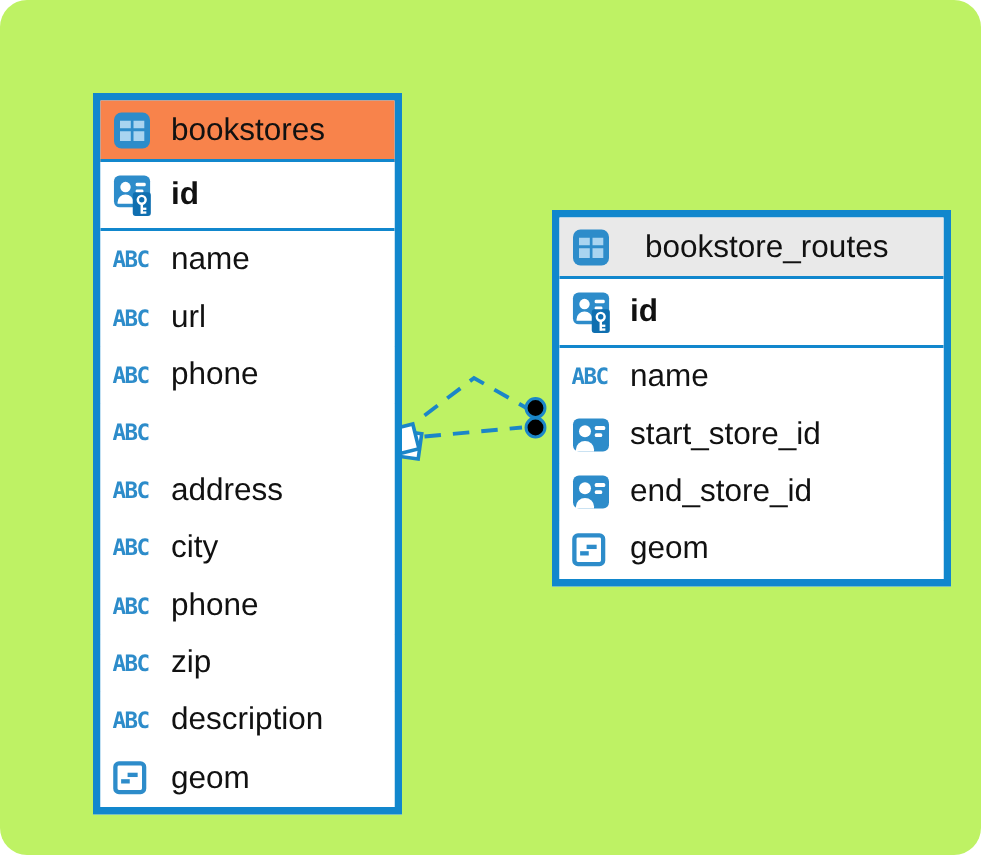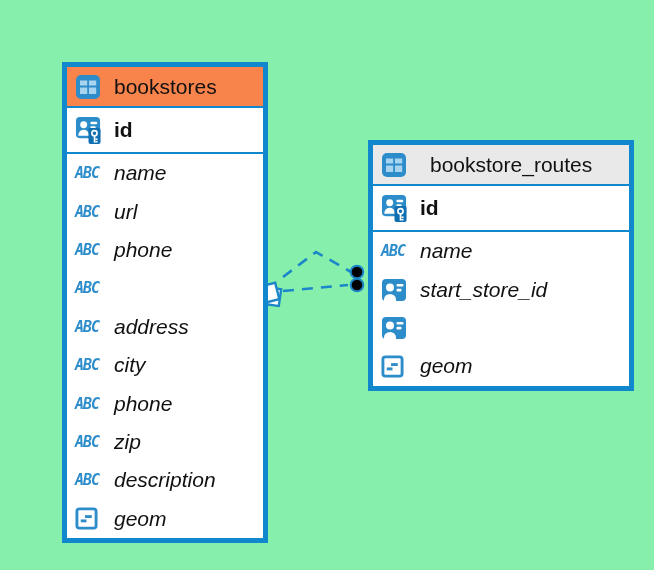--- a/index.html
+++ b/index.html
@@ -5,21 +5,21 @@
   :root{
     --blue:#1187cd;
     --icon-blue:#2d8cca;
     --orange:#f8834b;
     --gray:#e9e9e9;
     --ink:#111;
   }
   html,body{margin:0;padding:0;}
   body{font-family:"Liberation Sans", sans-serif; background:#fff;}
   .canvas{
-    position:relative; width:654px; height:570px; background:#86efac; overflow:hidden;
+    position:relative; width:654px; height:570px; background:#bef264; overflow:hidden;border-radius:18px;
   }
   .entity{
     position:absolute; background:#fff; border:5px solid var(--blue);
     box-sizing:content-box;
   }
   .entity.t1{ left:62px; top:62px; width:196px; }
   .entity.t2{ left:368px; top:140px; width:256px; }
   .t-header{
     height:41px; display:flex; align-items:center; gap:9px; padding:0 8px;
     border-bottom:2px solid var(--blue); box-sizing:border-box;
@@ -29,21 +29,21 @@
   .t-title{
     font-size:21px; color:var(--ink); white-space:nowrap;
   }
   .t-row{
     display:flex; align-items:center; gap:9px; padding:0 8px; box-sizing:border-box;
     background:#fff;
   }
   .pk-row{
     height:46px; border-bottom:2px solid var(--blue); font-weight:bold;
   }
-  .body-row{ height:38.4px;font-style:italic; }
+  .body-row{ height:38.4px; }
   .col-label{ font-size:21px; color:var(--ink); white-space:nowrap; }
   .pk-row .col-label{ font-weight:700; }
   .icon-slot{
     width:30px; display:flex; align-items:center; justify-content:flex-start;
     flex:0 0 30px;
   }
   .abc{
     font-family:"DejaVu Sans Mono", monospace;
     font-weight:800; font-size:15px; letter-spacing:-1px; color:var(--icon-blue);
   }
@@ -226,20 +226,21 @@
       <div class="t-row body-row">
         <span class="icon-slot">
           <svg viewBox="0 0 26 24" width="26" height="24">
             <rect x="1" y="1" width="24" height="22" rx="4" fill="#2d8cca"></rect>
             <circle cx="9" cy="9.5" r="4" fill="#fff"></circle>
             <path d="M3 21.5 a6 5.5 0 0 1 12 0 l0 1.5 l-12 0 z" fill="#fff"></path>
             <rect x="15.5" y="6" width="7" height="2.6" rx="1" fill="#fff"></rect>
             <rect x="15.5" y="10.8" width="5" height="2.6" rx="1" fill="#fff"></rect>
           </svg>
         </span>
+        <span class="col-label">end_store_id</span>
       </div>
       <div class="t-row body-row">
         <span class="icon-slot">
           <svg viewBox="0 0 24 24" width="23" height="23">
             <rect x="2" y="2" width="20" height="20" rx="2.5" fill="#fff" stroke="#2d8cca" stroke-width="3"></rect>
             <rect x="10.5" y="8.5" width="7" height="3" fill="#2d8cca"></rect>
             <rect x="6" y="13" width="6" height="3" fill="#2d8cca"></rect>
           </svg>
         </span>
         <span class="col-label">geom</span>

